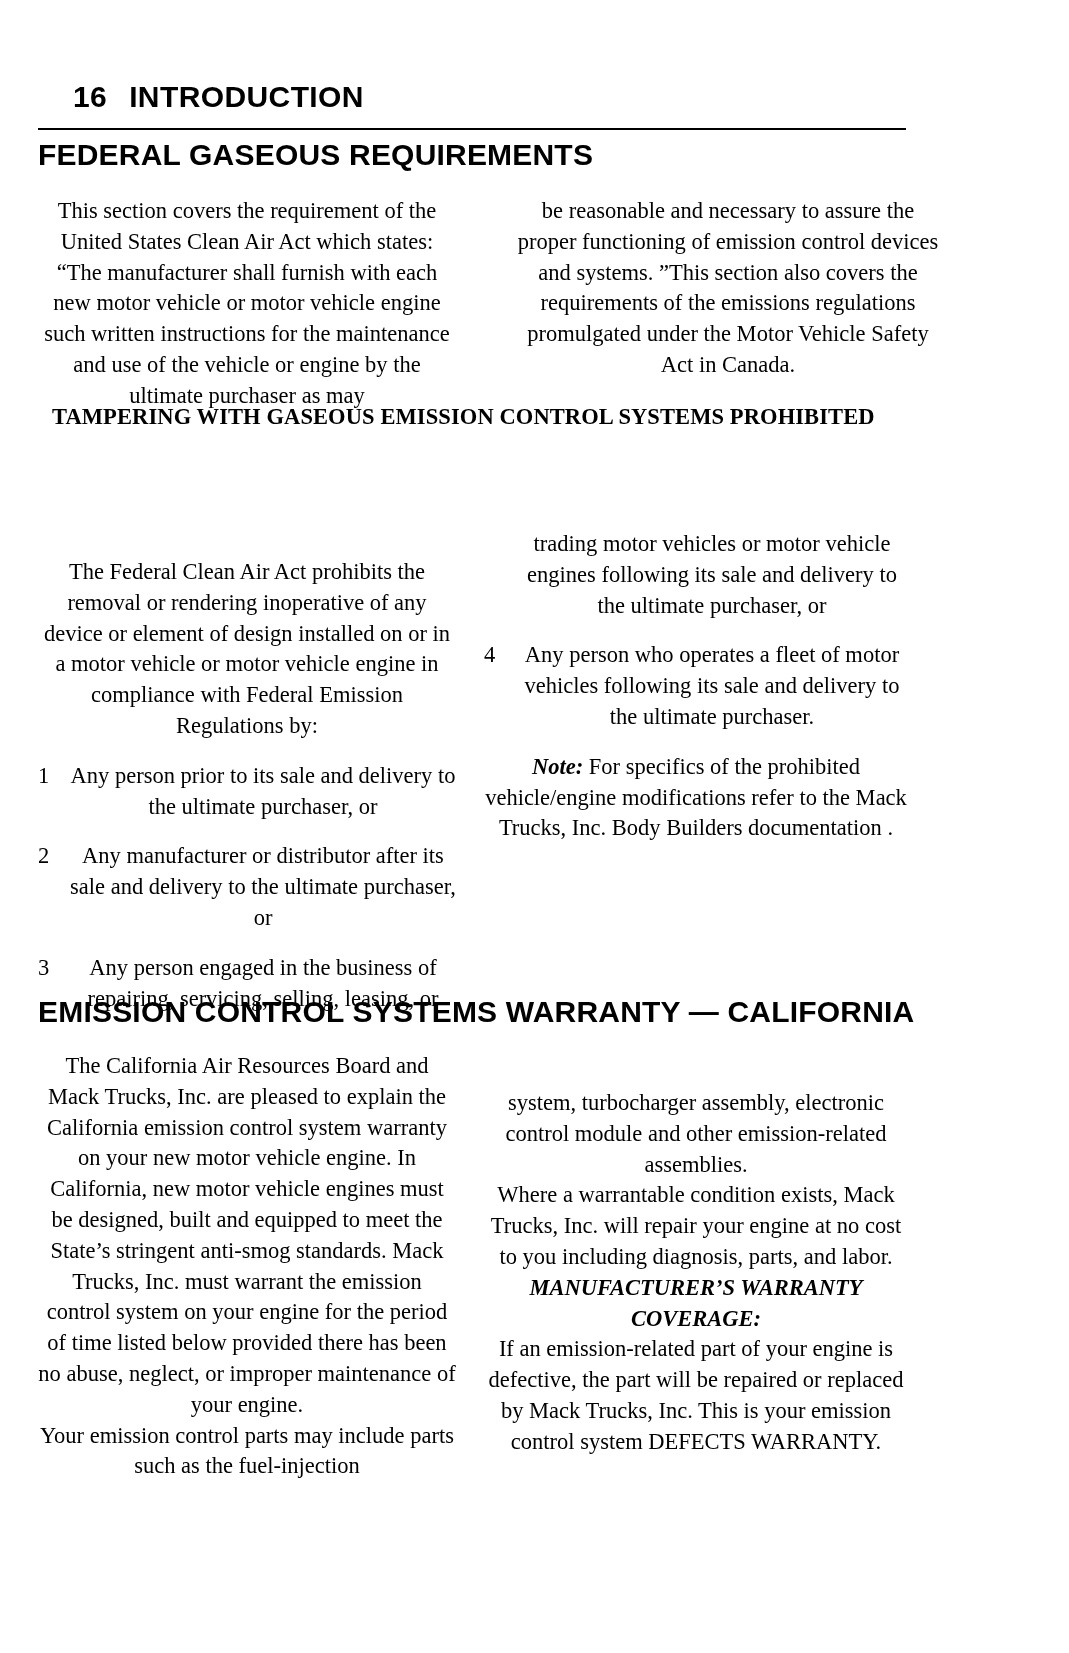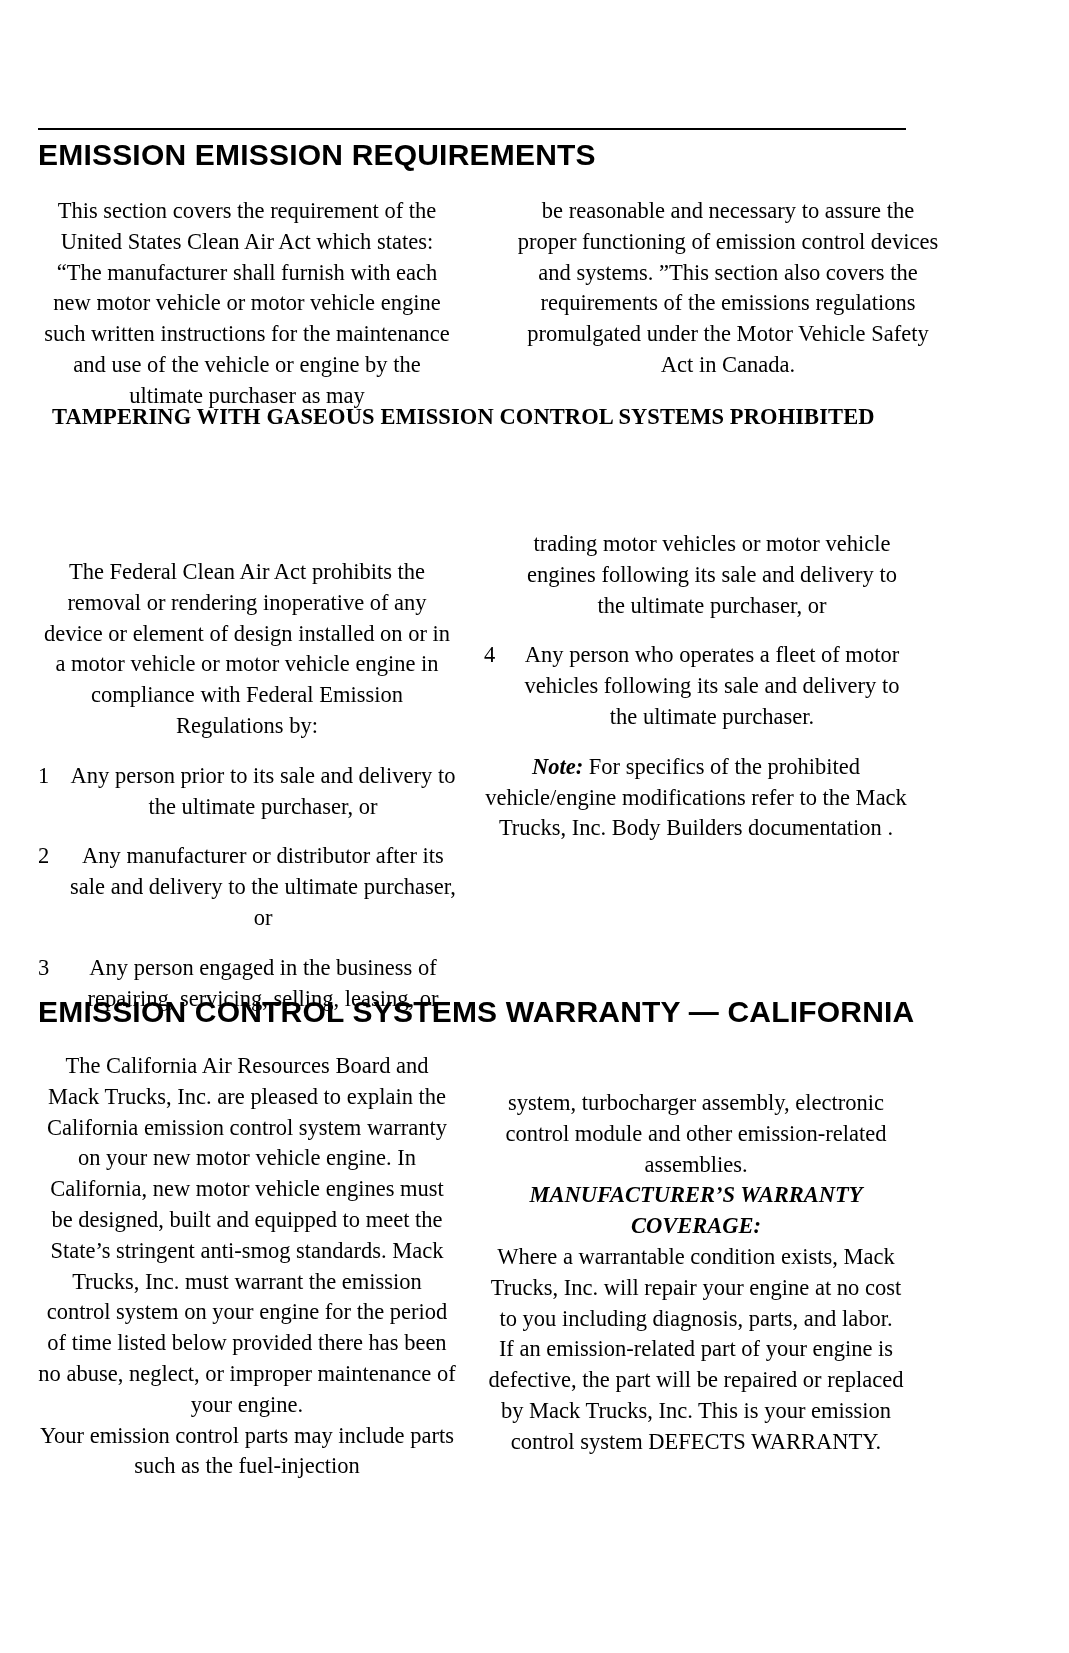--- a/index.html
+++ b/index.html
@@ -116,23 +116,26 @@
   }
   .spaced-para { margin-top: 19px !important; }
 
   b, .b { font-weight: bold; font-style: italic; }
 </style>
 </head>
 <body>
 
 <div class="page">
 
+  <div class="running-head">
+    <span class="folio">16</span><span>INTRODUCTION</span>
+  </div>
   <div class="head-rule"></div>
 
-  <div class="section-title" id="section-title-federal">EMISSION EMISSION REQUIREMENTS</div>
+  <div class="section-title" id="section-title-federal">FEDERAL GASEOUS REQUIREMENTS</div>
 
   <div class="col col-left" id="intro-left">
     <p>This section covers the requirement of the United States Clean Air Act which states: “The manufacturer shall furnish with each new motor vehicle or motor vehicle engine such written instructions for the maintenance and use of the vehicle or engine by the ultimate purchaser as may</p>
   </div>
 
   <div class="col col-right" id="intro-right">
     <p>be reasonable and necessary to assure the proper functioning of emission control devices and systems. ”This section also covers the requirements of the emissions regulations promulgated under the Motor Vehicle Safety Act in Canada.</p>
   </div>
 
   <div class="subhead-serif">TAMPERING WITH GASEOUS EMISSION CONTROL SYSTEMS PROHIBITED</div>
@@ -168,18 +171,18 @@
 
   <div class="section-title" id="section-title-california">EMISSION CONTROL SYSTEMS WARRANTY — CALIFORNIA</div>
 
   <div class="col col-left" id="california-left">
     <p>The California Air Resources Board and Mack Trucks, Inc. are pleased to explain the California emission control system warranty on your new motor vehicle engine. In California, new motor vehicle engines must be designed, built and equipped to meet the State’s stringent anti-smog standards. Mack Trucks, Inc. must warrant the emission control system on your engine for the period of time listed below provided there has been no abuse, neglect, or improper maintenance of your engine.</p>
     <p>Your emission control parts may include parts such as the fuel-injection</p>
   </div>
 
   <div class="col col-right" id="california-right">
     <p>system, turbocharger assembly, electronic control module and other emission-related assemblies.</p>
+    <p>Where a warrantable condition exists, Mack Trucks, Inc. will repair your engine at no cost to you including diagnosis, parts, and labor.</p>
     <p><b class="b">MANUFACTURER’S WARRANTY COVERAGE:</b></p>
-    <p>Where a warrantable condition exists, Mack Trucks, Inc. will repair your engine at no cost to you including diagnosis, parts, and labor.</p>
     <p>If an emission-related part of your engine is defective, the part will be repaired or replaced by Mack Trucks, Inc. This is your emission control system DEFECTS WARRANTY.</p>
   </div>
 
 </div>
 
 </body></html>

